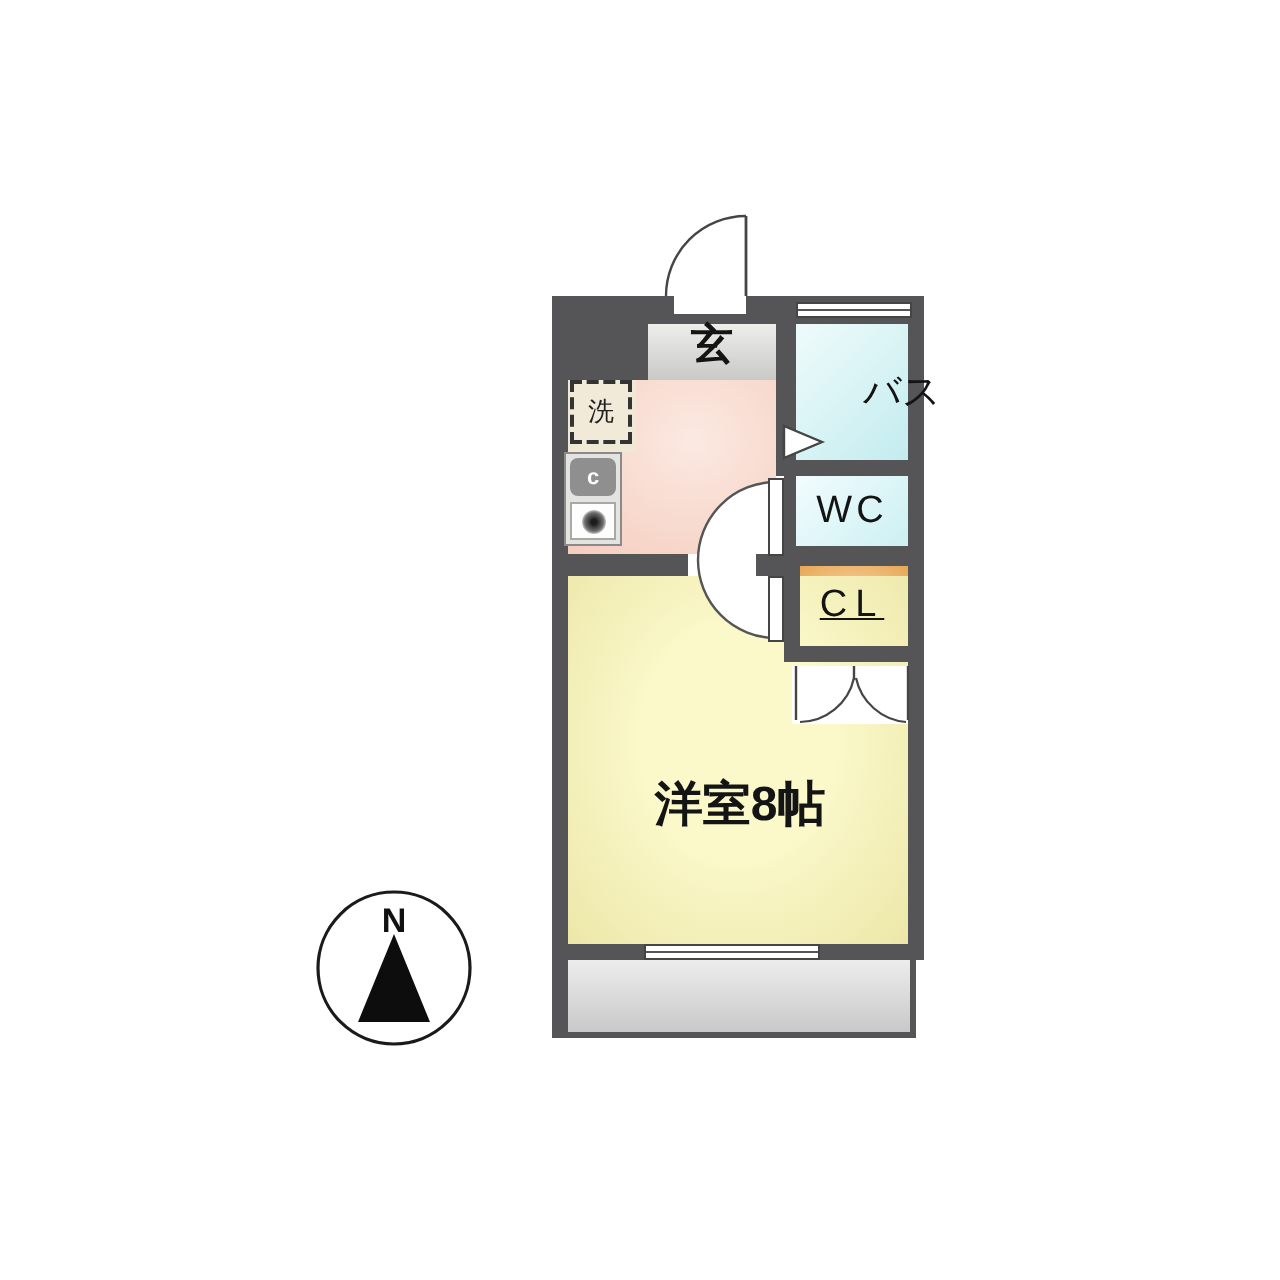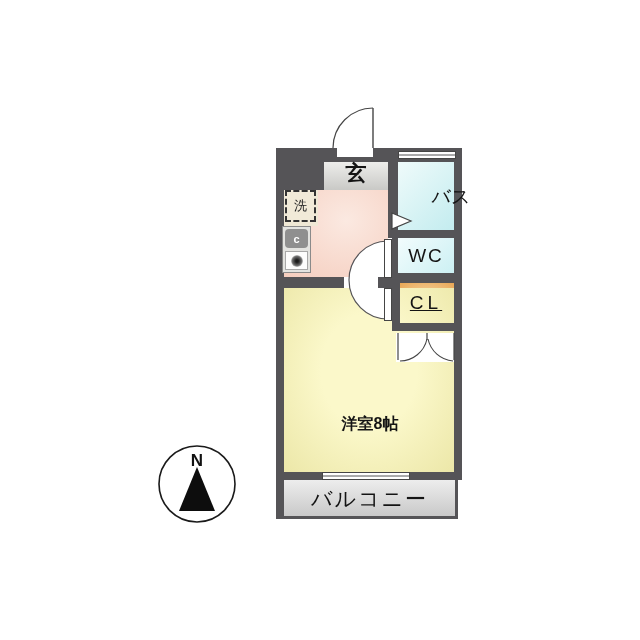--- a/index.html
+++ b/index.html
@@ -110,16 +110,15 @@
     <span>c</span>
   </div>
   <div class="abs sink fixture" style="left:285px;top:251px;width:23px;height:19px;">
     <span class="sink-drain"></span>
   </div>
 
   <div class="abs lbl" style="left:324px;top:158px;width:64px;height:30px;line-height:30px;font-size:21px;font-weight:bold;">玄</div>
   <div class="abs lbl" style="left:398px;top:183px;width:56px;height:28px;line-height:28px;font-size:19px;margin-left:25px;">バス</div>
   <div class="abs lbl" style="left:398px;top:242px;width:56px;height:28px;line-height:28px;font-size:19px;letter-spacing:2px;">WC</div>
   <div class="abs lbl" style="left:398px;top:290px;width:56px;height:26px;line-height:26px;font-size:19px;letter-spacing:4px;text-decoration:underline;">CL</div>
-  <div class="abs lbl" style="left:280px;top:410px;width:180px;height:28px;line-height:28px;font-size:16px;font-weight:bold;">洋室8帖</div>
-  <div class="abs lbl" style="left:284px;top:487px;width:171px;height:24px;line-height:24px;font-size:21px;letter-spacing:2px;">バルコニー</div>
+  <div class="abs lbl" style="left:280px;top:389px;width:180px;height:28px;line-height:28px;font-size:24px;font-weight:bold;">洋室8帖</div>
 
 </div>
 
 </body></html>

